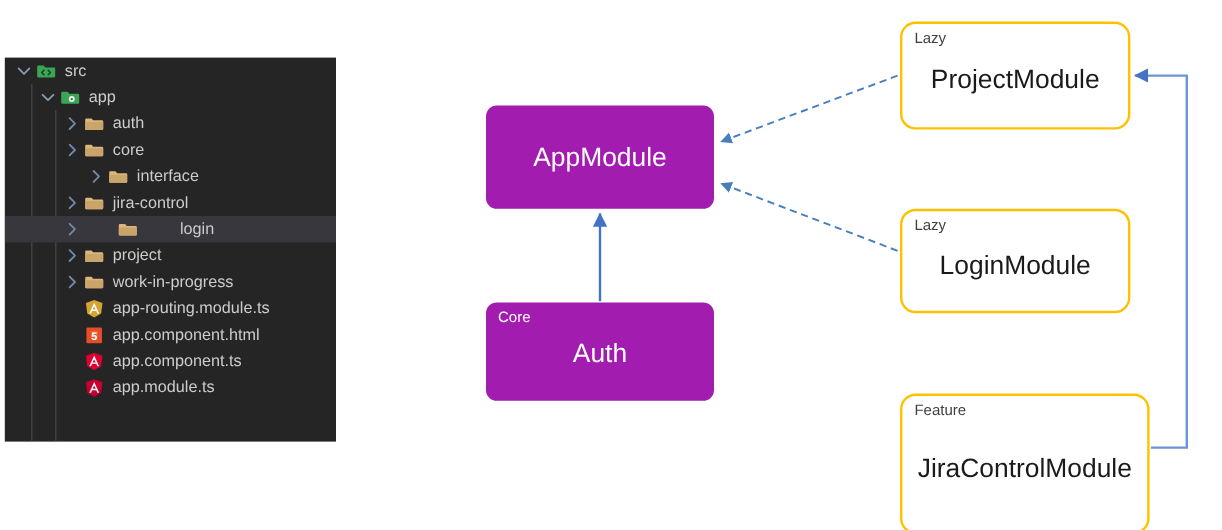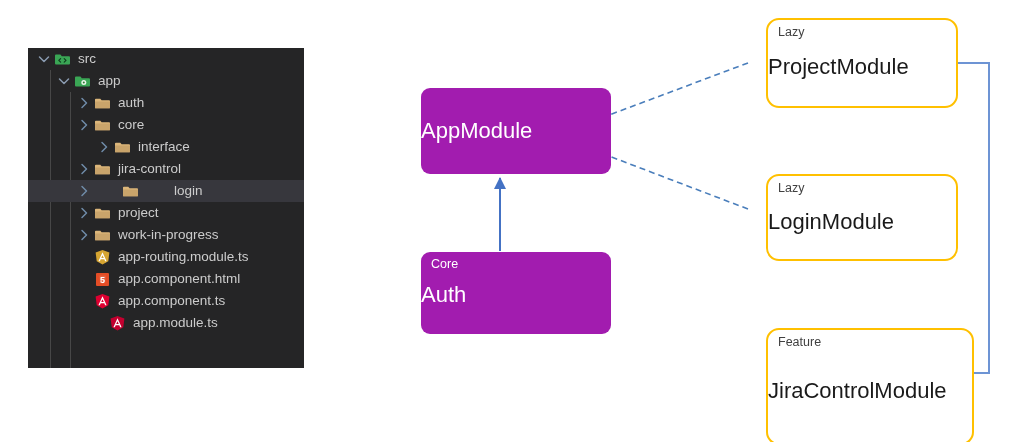--- a/index.html
+++ b/index.html
@@ -12,21 +12,21 @@
     width: 1018px;
     height: 442px;
     position: relative;
     overflow: hidden;
     font-family: "Liberation Sans", sans-serif;
   }
 
   
   #file-explorer {
     position: absolute;
-    left: 28px;
+    left: 4px;
     top: 48px;
     width: 276px;
     height: 320px;
     background: #252526;
     overflow: hidden;
   }
   .tree-row {
     position: relative;
     height: 22px;
     display: flex;
@@ -71,21 +71,20 @@
     position: absolute;
     left: 0;
     top: 0;
     width: 1018px;
     height: 442px;
     pointer-events: none;
   }
   .node {
     position: absolute;
     box-sizing: border-box;
-    margin-left: 16px;
   }
   .node-blue {
     background: #a21caf;
     border-radius: 9px;
   }
   .node-yellow {
     background: #ffffff;
     border: 2px solid #ffc000;
     border-radius: 13px;
   }
@@ -97,20 +96,21 @@
     font-family: "Liberation Sans", sans-serif;
   }
   .node-blue .node-tag { color: #ffffff; }
   .node-yellow .node-tag { color: #404040; }
   .node-title {
     position: absolute;
     left: 0;
     right: 0;
     top: 50%;
     transform: translateY(-50%);
+    text-align: center;
     font-size: 22px;
     font-family: "Liberation Sans", sans-serif;
   }
   .node-blue .node-title { color: #ffffff; }
   .node-yellow .node-title { color: #1a1a1a; }
   .node-blue.has-tag .node-title { transform: translateY(-44%); }
   .node-yellow.has-tag .node-title { transform: translateY(-36%); }
 </style>
 </head>
 <body>
@@ -271,21 +271,21 @@
       <div class="tree-row" style="padding-left: 48px;">
         <span class="chevron none"></span>
         <span class="ficon">
           <svg width="17" height="17" viewBox="0 0 17 17">
             <path d="M8.5 1 L15.4 3.4 L14.3 12.3 L8.5 15.6 L2.7 12.3 L1.6 3.4 Z" fill="#dd0031"></path>
             <path d="M8.5 3.3 L12.6 12.2 L11.1 12.2 L10.3 10.2 L6.7 10.2 L5.9 12.2 L4.4 12.2 Z M8.5 6.3 L7.2 9.0 L9.8 9.0 Z" fill="#ffffff"></path>
           </svg>
         </span>
         <span class="tlabel">app.component.ts</span>
       </div>
-      <div class="tree-row" style="padding-left: 63px;">
+      <div class="tree-row" style="padding-left: 48px;">
         <span class="chevron none"></span>
         <span class="ficon">
           <svg width="17" height="17" viewBox="0 0 17 17">
             <path d="M8.5 1 L15.4 3.4 L14.3 12.3 L8.5 15.6 L2.7 12.3 L1.6 3.4 Z" fill="#c3002f"></path>
             <path d="M8.5 3.3 L12.6 12.2 L11.1 12.2 L10.3 10.2 L6.7 10.2 L5.9 12.2 L4.4 12.2 Z M8.5 6.3 L7.2 9.0 L9.8 9.0 Z" fill="#ffffff"></path>
           </svg>
         </span>
         <span class="tlabel">app.module.ts</span>
       </div>
     </div>

